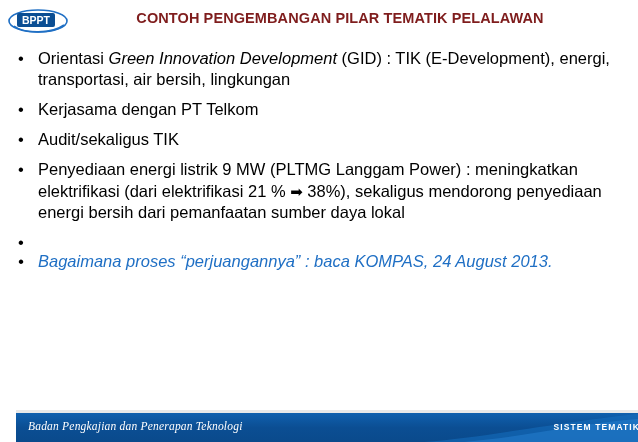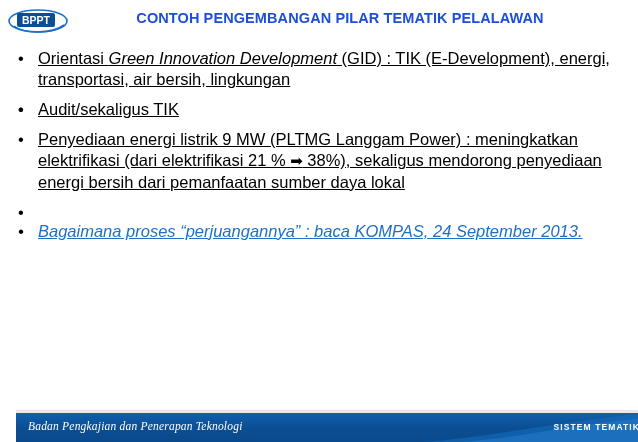--- a/index.html
+++ b/index.html
@@ -42,21 +42,21 @@
   .logo svg { display: block; }
 
   .slide-title {
     position: absolute;
     left: 90px;
     top: 10px;
     width: 500px;
     text-align: center;
     font-size: 14.5px;
     font-weight: bold;
-    color: #1d4ed8;
+    color: #7f1d1d;
     letter-spacing: 0.1px;
     white-space: nowrap;
   }
 
   
   .content {
     position: absolute;
     left: 0;
     top: 48px;
     width: 638px;
@@ -80,21 +80,21 @@
 
   li.bullet .dot {
     position: absolute;
     left: 18px;
     top: 0;
     font-size: 16.5px;
     line-height: 1.28;
     color: #000000;
   }
 
-  li.bullet .txt { display: inline; text-decoration: underline; }
+  li.bullet .txt { display: inline; }
 
   li.gap { margin-top: 9px; }
   li.biggap { margin-top: 28px; }
 
   .it { font-style: italic; }
 
   .blue {
     color: #1F6FC4;
     font-style: italic;
   }
@@ -171,39 +171,40 @@
   <div class="content">
     <ul class="bullets">
 
       <li class="bullet">
         <span class="dot">•</span>
         <span class="txt"><span>Orientasi </span><span class="it">Green Innovation Development</span><span> (GID) : TIK (E-Development), energi, transportasi, air bersih, lingkungan</span></span>
       </li>
 
       <li class="bullet gap">
         <span class="dot">•</span>
+        <span class="txt">Kerjasama dengan PT Telkom</span>
       </li>
 
       <li class="bullet gap">
         <span class="dot">•</span>
         <span class="txt">Audit/sekaligus TIK</span>
       </li>
 
       <li class="bullet gap">
         <span class="dot">•</span>
         <span class="txt"><span>Penyediaan energi listrik 9 MW (PLTMG Langgam Power) : meningkatkan elektrifikasi (dari elektrifikasi 21 % </span><span class="arrow-glyph">➡</span><span> 38%), sekaligus mendorong penyediaan energi bersih dari pemanfaatan sumber daya lokal</span></span>
       </li>
 
       <li class="bullet gap">
         <span class="dot">•</span>
       </li>
 
       <li class="bullet biggap">
         <span class="dot blue">•</span>
-        <span class="txt blue">Bagaimana proses “perjuangannya” : baca KOMPAS, 24 September 2013.</span>
+        <span class="txt blue">Bagaimana proses “perjuangannya” : baca KOMPAS, 24 August 2013.</span>
       </li>
 
     </ul>
   </div>
 
   <div class="footer">
     <div class="footer-stripe"></div>
     <div class="footer-swoosh">
       <svg width="230" height="34" viewBox="0 0 230 34" xmlns="http://www.w3.org/2000/svg">
         <path d="M0 34 C 60 30, 120 16, 230 4 L230 34 Z" fill="#1570C0" opacity="0.55"></path>

